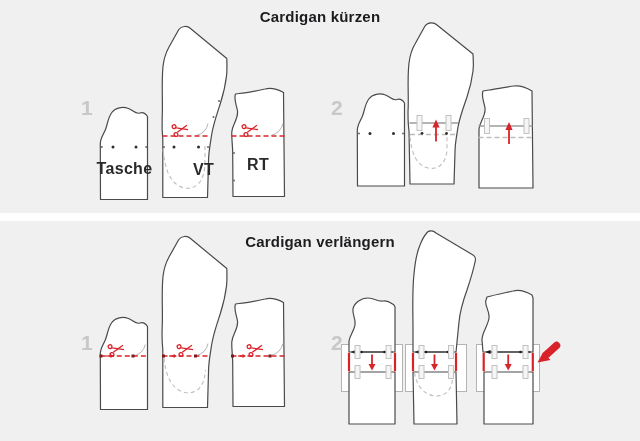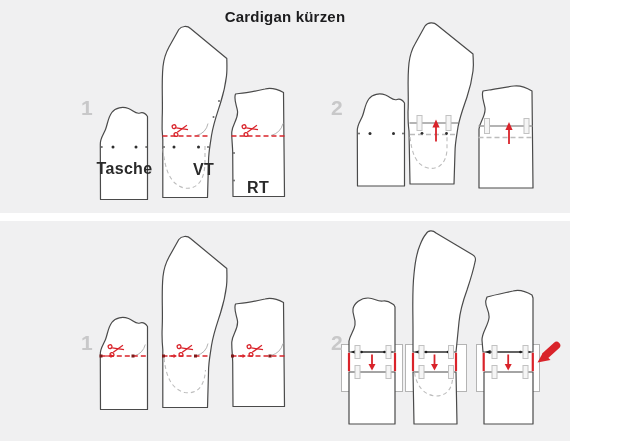--- a/index.html
+++ b/index.html
@@ -4,21 +4,21 @@
 <style>
   :root{
     --panel-bg:#f0f0f1;
     --accent-red:#d9232a;
     --outline:#4a4a4a;
     --step-number:#c8c8c9;
     --title-text:#1c1c1e;
     --gray-line:#9b9b9b;
   }
   html,body{margin:0;padding:0;background:#ffffff;}
-  .stage{position:relative;width:570px;height:441px;overflow:hidden;
+  .stage{position:relative;width:640px;height:441px;overflow:hidden;
          font-family:"Liberation Sans",sans-serif;background:#ffffff;}
   .panel{position:absolute;left:0;width:640px;background:var(--panel-bg);}
   .panel.top{top:0;height:213px;}
   .panel.bottom{top:221px;height:220px;}
   .art{position:absolute;top:0;left:0;width:640px;height:441px;pointer-events:none;}
   .overlay{position:absolute;z-index:3;}
   .title{left:0;right:0;text-align:center;font-weight:700;font-size:15px;
          color:var(--title-text);letter-spacing:.2px;}
   .stepnum{font-weight:700;font-size:21px;color:var(--step-number);width:20px;text-align:left;}
   .piece-label{font-weight:700;font-size:16px;color:#2a2a2a;text-align:center;letter-spacing:.3px;}
@@ -217,23 +217,24 @@
           <rect class="tape" x="523" y="365.5" width="5" height="13"></rect>
       </g>
       <g>
         <path d="M556.5 345.5 L546 355" stroke="#d9232a" stroke-width="7.5" stroke-linecap="round" fill="none"></path>
         <polygon class="redfill" points="537.5,362.5 543,352.5 550.5,360"></polygon>
       </g>
     </g>
   </svg>
 
   <div class="overlay title" style="top:8px;">Cardigan kürzen</div>
+  <div class="overlay title" style="top:233px;">Cardigan verlängern</div>
 
   <div class="overlay stepnum" style="left:81px;top:96px;">1</div>
   <div class="overlay stepnum" style="left:331px;top:96px;">2</div>
   <div class="overlay stepnum" style="left:81px;top:331px;">1</div>
   <div class="overlay stepnum" style="left:331px;top:331px;">2</div>
 
   <div class="overlay piece-label" style="left:94px;top:160px;width:61px;">Tasche</div>
   <div class="overlay piece-label" style="left:164px;top:161px;width:50px;text-align:right;">VT</div>
-  <div class="overlay piece-label" style="left:233px;top:179px;width:50px;">RT</div>
+  <div class="overlay piece-label" style="left:233px;top:156px;width:50px;">RT</div>
 
 </div>
 
 </body></html>

